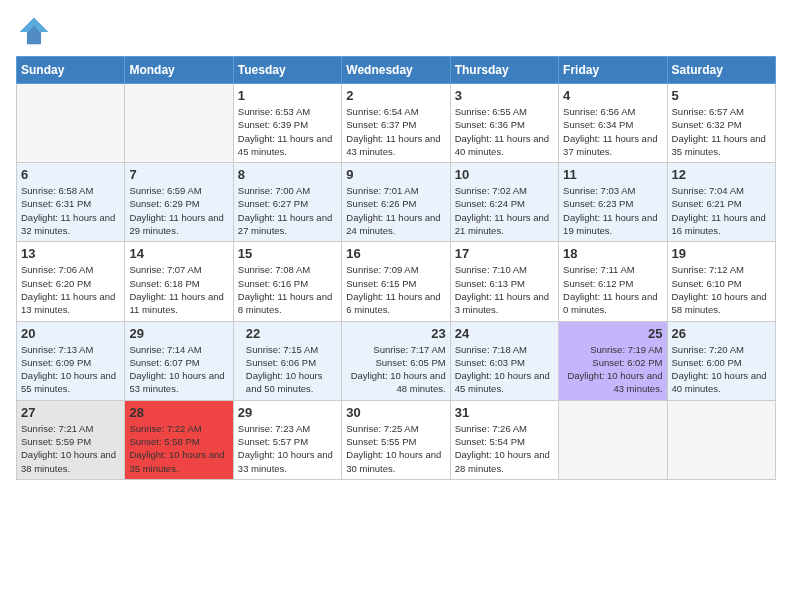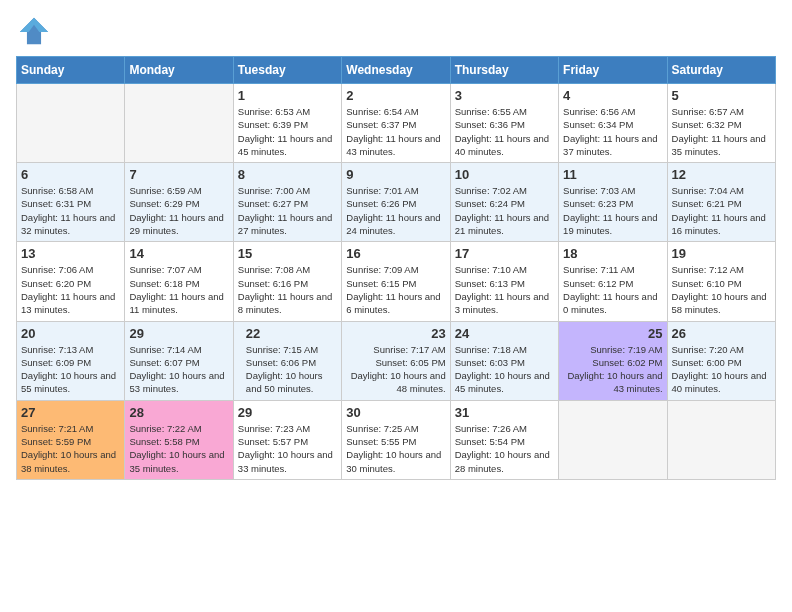--- a/index.html
+++ b/index.html
@@ -228,25 +228,25 @@
         <td style="background: #c4b5fd; text-align: right;">
           <div class="day-number">25</div>
           <div class="day-info">Sunrise: 7:19 AM<br>Sunset: 6:02 PM<br>Daylight: 10 hours and 43 minutes.</div>
         </td>
         <td style="background: rgb(234, 243, 251);">
           <div class="day-number">26</div>
           <div class="day-info">Sunrise: 7:20 AM<br>Sunset: 6:00 PM<br>Daylight: 10 hours and 40 minutes.</div>
         </td>
       </tr>
       <tr>
-        <td style="background: #fdba74;">
+        <td style="background: #e5e5e5;">
           <div class="day-number">27</div>
           <div class="day-info">Sunrise: 7:21 AM<br>Sunset: 5:59 PM<br>Daylight: 10 hours and 38 minutes.</div>
         </td>
-        <td style="background: #f9a8d4;">
+        <td style="background: #ef4444;">
           <div class="day-number">28</div>
           <div class="day-info">Sunrise: 7:22 AM<br>Sunset: 5:58 PM<br>Daylight: 10 hours and 35 minutes.</div>
         </td>
         <td style="background: rgb(255, 255, 255);">
           <div class="day-number">29</div>
           <div class="day-info">Sunrise: 7:23 AM<br>Sunset: 5:57 PM<br>Daylight: 10 hours and 33 minutes.</div>
         </td>
         <td style="background: rgb(255, 255, 255);">
           <div class="day-number">30</div>
           <div class="day-info">Sunrise: 7:25 AM<br>Sunset: 5:55 PM<br>Daylight: 10 hours and 30 minutes.</div>

